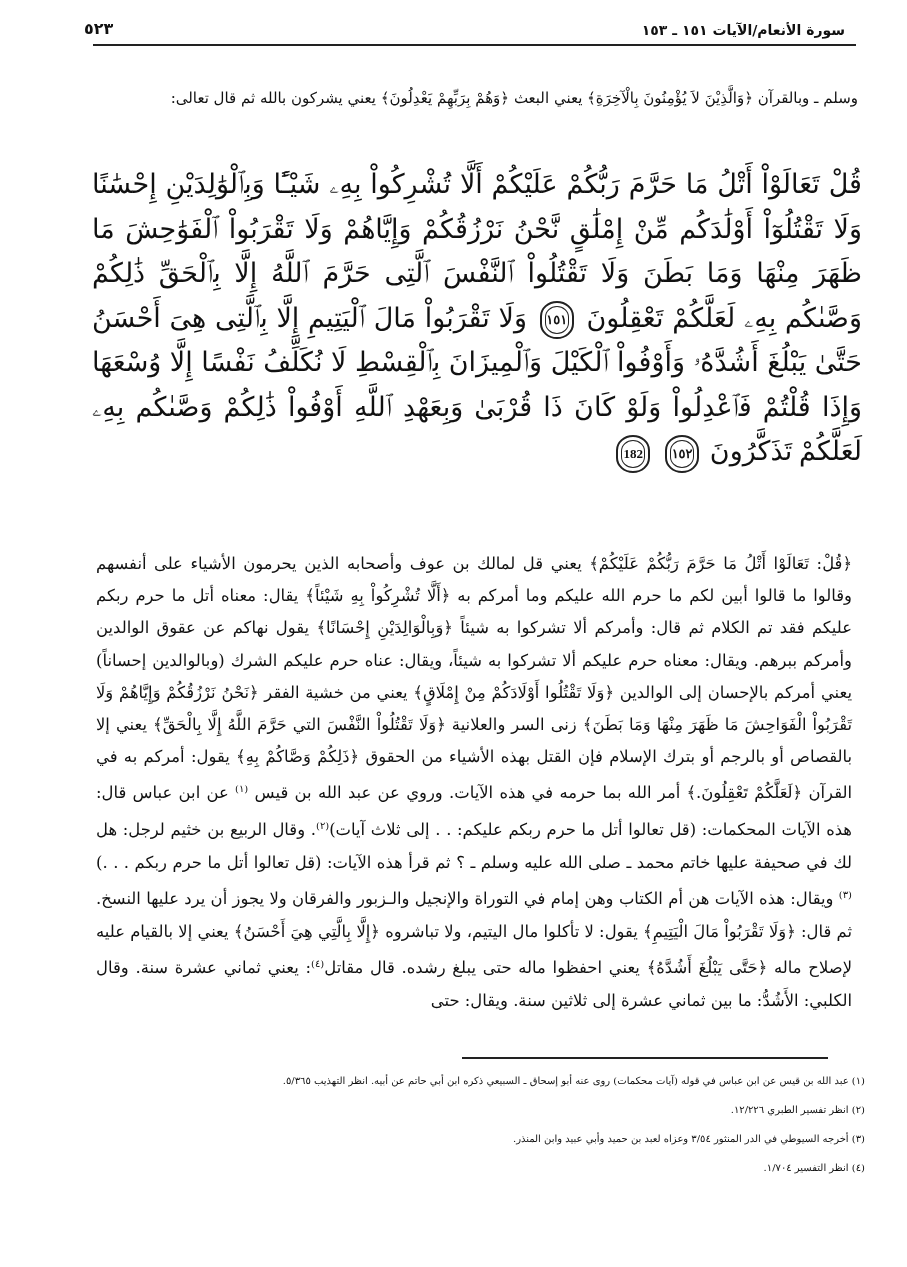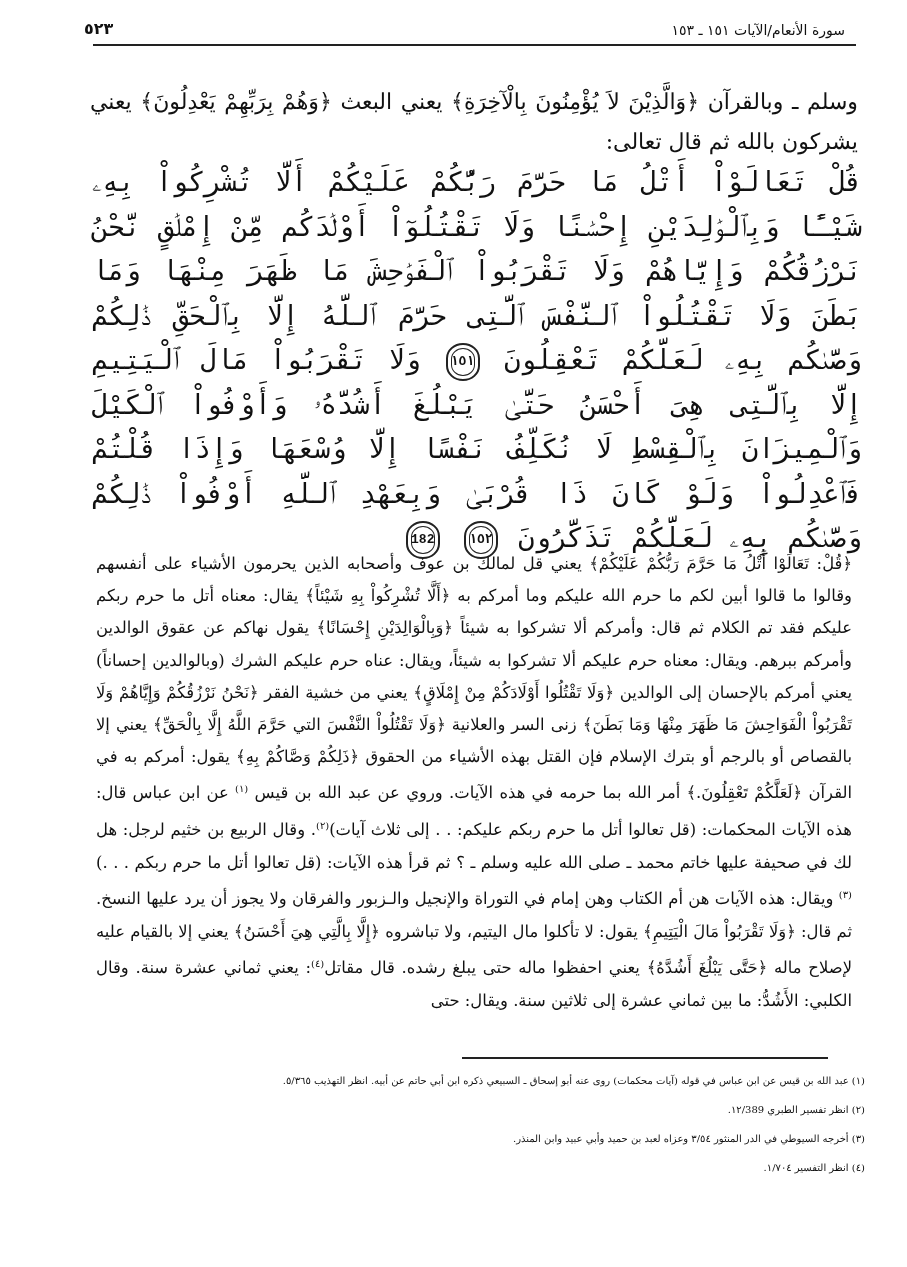--- a/index.html
+++ b/index.html
@@ -7,31 +7,31 @@
       width: 907px; height: 1267px; position: relative; overflow: hidden;
       font-family: "DejaVu Serif", serif; color: #111;
     }
     .page { position: absolute; left: 0; top: 0; width: 907px; height: 1267px; }
     .header {
       position: absolute; top: 12px; left: 70px; width: 775px; height: 26px;
       display: flex; justify-content: space-between; align-items: flex-end;
       direction: ltr;
     }
     .page-number { font-family: "DejaVu Sans", sans-serif; font-weight: bold; font-size: 16px; margin-left: 14px; }
-    .running-title { font-family: "DejaVu Sans", sans-serif; font-weight: normal; font-size: 14px; direction: rtl; margin-right: 0px; }
+    .running-title { font-family: "DejaVu Sans", sans-serif; font-weight: bold; font-size: 14px; direction: rtl; margin-right: 0px; }
     .header-rule { position: absolute; top: 44px; left: 93px; width: 763px; height: 2px; background: #222; }
 
     .body {
       position: absolute; left: 90px; width: 768px; direction: rtl; text-align: justify;
     }
-    .intro { top: 82px; font-size: 22px; line-height: 40px; }
+    .intro { top: 82px; font-size: 15px; line-height: 32px; }
     .quran {
       top: 162px; left: 92px; width: 770px;
       font-size: 27px; line-height: 44.5px; text-align: justify; text-align-last: right;
-      font-family: Liberation Mono, monospace;
+      font-family: Liberation Serif, serif;
     }
     .ayah-marker {
       display: inline-flex; align-items: center; justify-content: center;
       width: 30px; height: 34px; border: 2px solid #222; border-radius: 50% / 40%;
       font-size: 13px; font-weight: bold; vertical-align: middle; margin: 0 4px;
       position: relative;
     }
     .ayah-marker::before {
       content: ""; position: absolute; inset: 3px; border: 1px solid #222; border-radius: 50% / 40%;
     }
@@ -73,17 +73,17 @@
       <span>﴿قُلْ: تَعَالَوْا أَتْلُ مَا حَرَّمَ رَبُّكُمْ عَلَيْكُمْ﴾ يعني قل لمالك بن عوف وأصحابه الذين يحرمون الأشياء على أنفسهم وقالوا ما قالوا أبين لكم ما حرم الله عليكم وما أمركم به ﴿أَلَّا تُشْرِكُواْ بِهِ شَيْئاً﴾ يقال: معناه أتل ما حرم ربكم عليكم فقد تم الكلام ثم قال: وأمركم ألا تشركوا به شيئاً ﴿وَبِالْوَالِدَيْنِ إِحْسَانًا﴾ يقول نهاكم عن عقوق الوالدين وأمركم ببرهم. ويقال: معناه حرم عليكم ألا تشركوا به شيئاً، ويقال: عناه حرم عليكم الشرك (وبالوالدين إحساناً) يعني أمركم بالإحسان إلى الوالدين ﴿وَلَا تَقْتُلُوا أَوْلَادَكُمْ مِنْ إِمْلَاقٍ﴾ يعني من خشية الفقر ﴿نَحْنُ نَرْزُقُكُمْ وَإِيَّاهُمْ وَلَا تَقْرَبُواْ الْفَوَاحِشَ مَا ظَهَرَ مِنْهَا وَمَا بَطَنَ﴾ زنى السر والعلانية ﴿وَلَا تَقْتُلُواْ النَّفْسَ التي حَرَّمَ اللَّهُ إِلَّا بِالْحَقِّ﴾ يعني إلا بالقصاص أو بالرجم أو بترك الإسلام فإن القتل بهذه الأشياء من الحقوق ﴿ذَلِكُمْ وَصَّاكُمْ بِهِ﴾ يقول: أمركم به في القرآن ﴿لَعَلَّكُمْ تَعْقِلُونَ.﴾ أمر الله بما حرمه في هذه الآيات. وروي عن عبد الله بن قيس</span>
       <sup>(١)</sup>
       <span>عن ابن عباس قال: هذه الآيات المحكمات: (قل تعالوا أتل ما حرم ربكم عليكم: . . إلى ثلاث آيات)</span><sup>(٢)</sup><span>. وقال الربيع بن خثيم لرجل: هل لك في صحيفة عليها خاتم محمد ـ صلى الله عليه وسلم ـ ؟ ثم قرأ هذه الآيات: (قل تعالوا أتل ما حرم ربكم . . .)</span><sup>(٣)</sup><span> ويقال: هذه الآيات هن أم الكتاب وهن إمام في التوراة والإنجيل والـزبور والفرقان ولا يجوز أن يرد عليها النسخ. ثم قال: ﴿وَلَا تَقْرَبُواْ مَالَ الْيَتِيمِ﴾ يقول: لا تأكلوا مال اليتيم، ولا تباشروه ﴿إِلَّا بِالَّتِي هِيَ أَحْسَنُ﴾ يعني إلا بالقيام عليه لإصلاح ماله ﴿حَتَّى يَبْلُغَ أَشُدَّهُ﴾ يعني احفظوا ماله حتى يبلغ رشده. قال مقاتل</span><sup>(٤)</sup><span>: يعني ثماني عشرة سنة. وقال الكلبي: الأَشُدُّ: ما بين ثماني عشرة إلى ثلاثين سنة. ويقال: حتى</span>
     </p>
   </div>
 
   <div class="footnote-rule"></div>
 
   <div class="body footnotes">
     <p class="fn">(١) عبد الله بن قيس عن ابن عباس في قوله (آيات محكمات) روى عنه أبو إسحاق ـ السبيعي ذكره ابن أبي حاتم عن أبيه. انظر التهذيب ٥/٣٦٥.</p>
-    <p class="fn">(٢) انظر تفسير الطبري ١٢/389.</p>
+    <p class="fn">(٢) انظر تفسير الطبري ١٢/٢٢٦.</p>
     <p class="fn">(٣) أخرجه السيوطي في الدر المنثور ٣/٥٤ وعزاه لعبد بن حميد وأبي عبيد وابن المنذر.</p>
     <p class="fn">(٤) انظر التفسير ١/٧٠٤.</p>
   </div>
 </div>
 
 </body></html>

